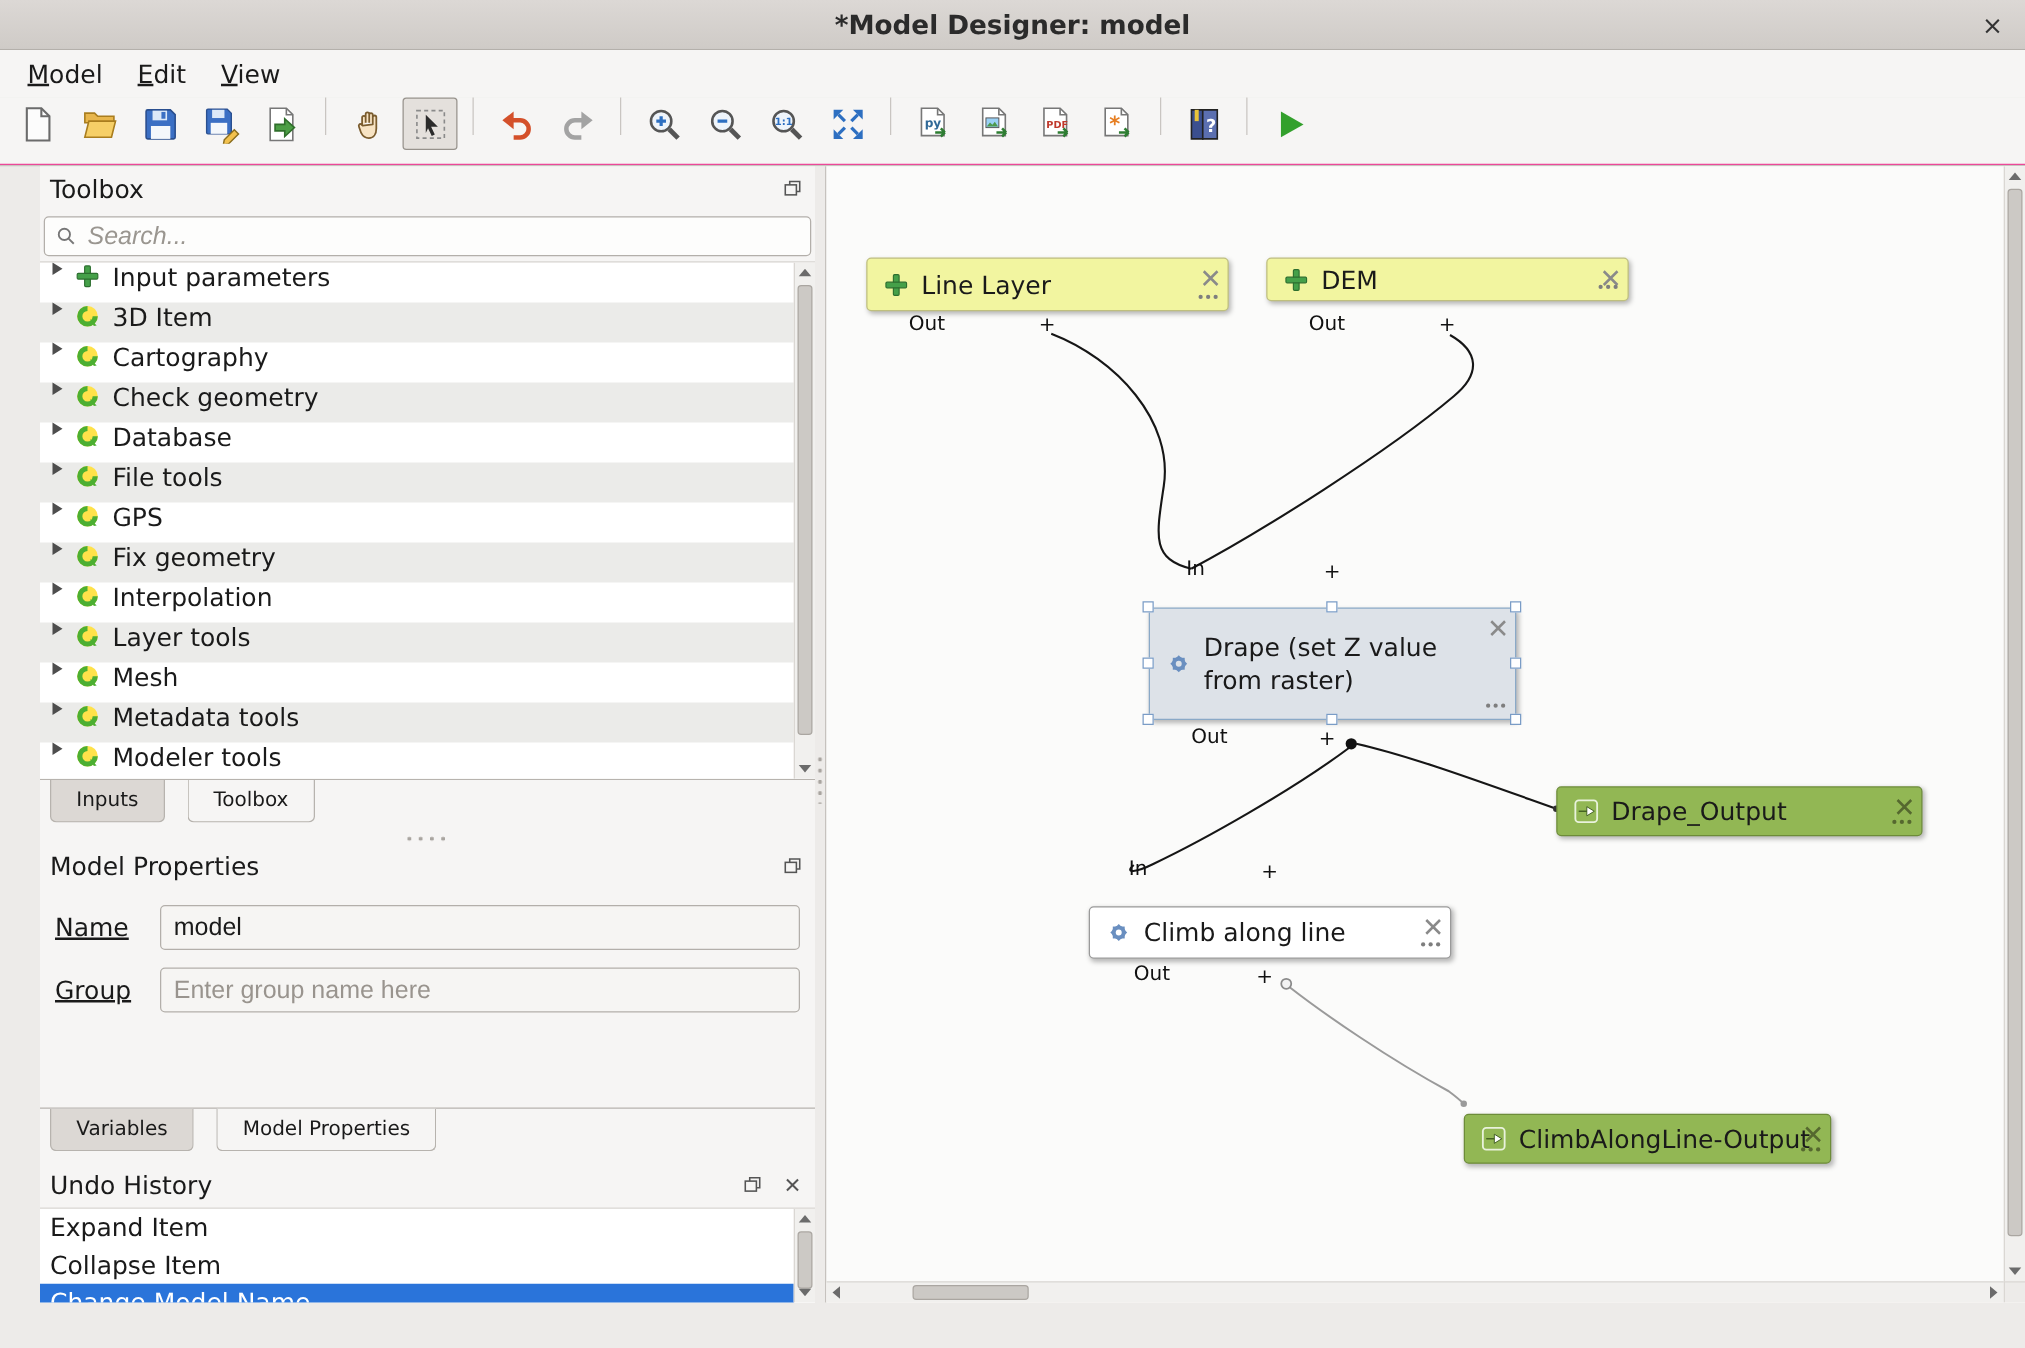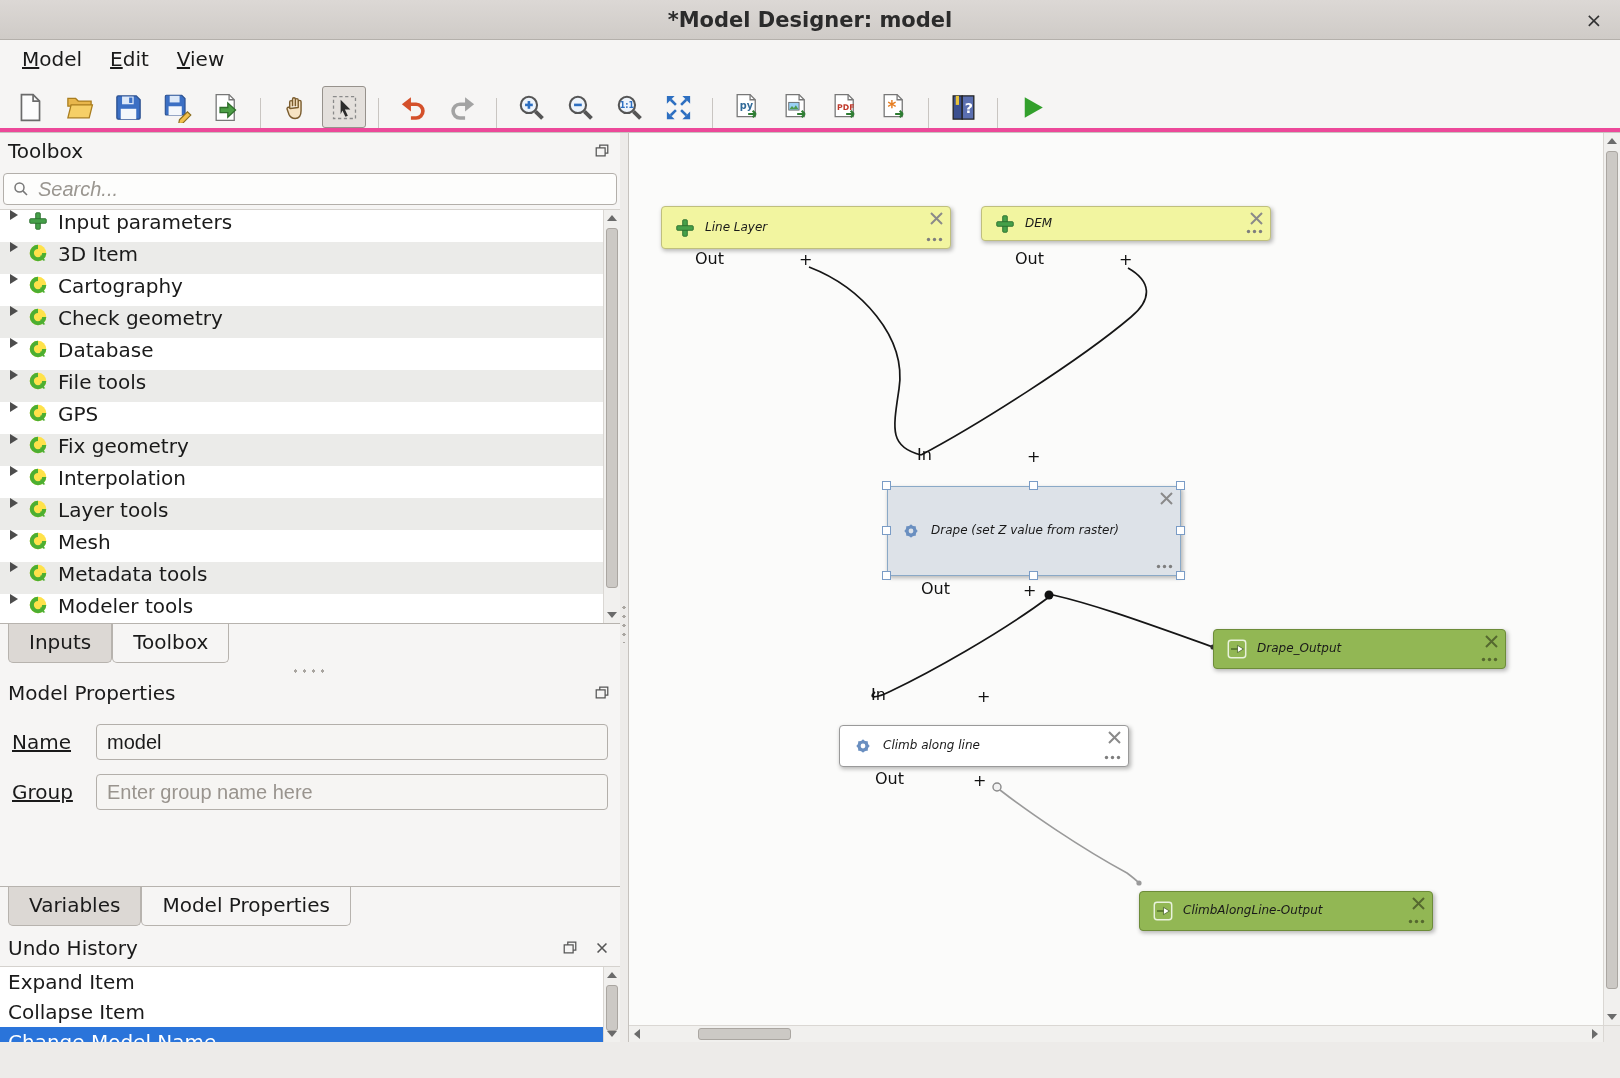--- a/index.html
+++ b/index.html
@@ -10,29 +10,29 @@
   .titlebar { height:40px; background:linear-gradient(#dcd8d5,#cfcbc7); border-bottom:1px solid #b4b0ab;
               display:flex; align-items:center; justify-content:center; position:relative; }
   .titlebar .title { font-weight:bold; font-size:21px; color:#2b2b2b; }
   .titlebar .close { position:absolute; right:14px; top:8px; width:24px; height:24px; font-size:20px;
                      display:flex; align-items:center; justify-content:center; color:#333; }
 
   .menubar { height:38px; background:#f6f5f4; display:flex; align-items:center; padding-left:8px; }
   .menu-item { display:block; font-size:20px; padding:5px 14px; }
   .menu-item::first-letter { text-decoration:underline; }
 
-  .toolbar { height:54px; background:#f6f5f4; border-bottom:4px solid #ec4899;
-             display:flex; align-items:flex-end; padding:0 8px; gap:5px; }
+  .toolbar { height:54px; background:#f6f5f4; border-bottom:1px solid #ec4899;
+             display:flex; align-items:flex-start; padding:0 8px; gap:5px; }
   .tbtn { width:44px; height:42px; display:flex; align-items:center; justify-content:center; border-radius:3px; }
   .tbtn svg { width:31px; height:31px; }
   .tbtn.active { border:1px solid #97928c; background:#e4e0dc; }
   .tsep { width:1px; height:30px; background:#c9c5c1; margin:0 7px; }
 
   
-  .main { display:flex; height:910px; border-top:1px solid #c8c4c0; }
+  .main { display:flex; height:910px; border-top:1px solid #c8c4c0;padding-left:32px; }
   .bottom-strip { height:36px; background:#edebe9; }
 
   
   .left-panel { width:620px; display:flex; flex-direction:column; background:#f6f5f4; }
   .vsplitter { width:8px; background:#edebe9; position:relative; }
   .vsplitter::before { content:""; position:absolute; left:2px; top:470px; width:4px; height:40px;
     background-image:radial-gradient(circle,#a9a5a0 1.5px,transparent 1.7px); background-size:4px 9px; }
 
   .dock-header { height:36px; display:flex; align-items:center; padding:0 8px; font-size:20px; }
   .dock-header .spacer { flex:1; }
@@ -57,22 +57,22 @@
   .sb-h { position:absolute; left:0; right:17px; bottom:0; height:17px; background:#f1f0ee; border-top:1px solid #dad7d3; }
   .sb-btn { position:absolute; display:flex; align-items:center; justify-content:center; width:16px; height:16px; }
   .arr-up    { width:0;height:0;border-left:5px solid transparent;border-right:5px solid transparent;border-bottom:6px solid #6b6b6b; }
   .arr-down  { width:0;height:0;border-left:5px solid transparent;border-right:5px solid transparent;border-top:6px solid #6b6b6b; }
   .arr-left  { width:0;height:0;border-top:5px solid transparent;border-bottom:5px solid transparent;border-right:6px solid #6b6b6b; }
   .arr-right { width:0;height:0;border-top:5px solid transparent;border-bottom:5px solid transparent;border-left:6px solid #6b6b6b; }
   .sb-thumb { position:absolute; left:2px; width:12px; background:#ccc9c5; border:1px solid #aaa6a1; border-radius:3px; }
   .sb-thumb-h { position:absolute; top:2px; height:12px; background:#ccc9c5; border:1px solid #aaa6a1; border-radius:3px; }
 
   .tabbar { display:flex; align-items:flex-start; height:44px; border-top:1px solid #b7b3ae; padding-left:8px; }
-  .tab { font-size:20px; padding:6px 20px 8px; background:#dcd8d4; border:1px solid #b7b3ae; border-top:none;
-         border-radius:0 0 5px 5px; margin-right:0; }
+  .tab { font-size:16px; padding:6px 20px 8px; background:#dcd8d4; border:1px solid #b7b3ae; border-top:none;
+         border-radius:0 0 5px 5px; margin-right:18px; }
   .tab.active { background:#f6f5f4; font-weight:normal; }
 
   .hsplitter { height:8px; display:flex; align-items:center; justify-content:center; }
   .hsplitter::before { content:""; width:38px; height:4px;
     background-image:radial-gradient(circle,#a9a5a0 1.5px,transparent 1.7px); background-size:9px 4px; }
 
   .form-row { display:flex; align-items:center; padding:0 12px; margin-top:12px; gap:16px; height:38px; }
   .form-row label { font-size:20px; width:68px;text-decoration:underline; }
   .form-input { flex:1; height:36px; border:1px solid #b3afaa; border-radius:4px; background:#f6f5f3;
                 font-size:20px; padding:0 10px; color:#1a1a1a; outline:none; }
@@ -83,21 +83,21 @@
   .undo-list { position:relative; flex:1; background:#fff; border-top:1px solid #d5d2ce; overflow:hidden; }
   .undo-rows { position:absolute; top:0; left:0; right:17px; bottom:0; }
   .undo-row { height:30px; line-height:30px; font-size:20px; padding-left:8px; background:#fff; }
   .undo-row.selected { background:#2a74da; color:#fff; }
 
   
   .canvas { position:relative; flex:1; background:#fbfbfa; border-left:1px solid #c6c2be; overflow:hidden; }
   .edges { position:absolute; left:0; top:0; pointer-events:none; }
 
   .node { position:absolute; display:flex; align-items:center; padding:0 12px; border-radius:4px;
-          font-size:12px; box-shadow:1.5px 2px 4px rgba(0,0,0,0.28); border:1px solid;font-style:italic; }
+          font-size:20px; box-shadow:1.5px 2px 4px rgba(0,0,0,0.28); border:1px solid; }
   .node .nicon { flex:0 0 auto; margin-right:9px; }
   .node .nicon svg { width:22px; height:22px; display:block; }
   .node .nlabel { line-height:1.3; }
   .node .xbtn { position:absolute; top:4px; right:6px; }
   .node .ndots { position:absolute; bottom:3px; right:7px; }
   .node-input { background:#f2f5a0; border-color:#bfbf7e; }
   .node-output { background:#92b754; border-color:#6d8c39; }
   .node-alg { background:#ffffff; border-color:#9a9a9a; }
   .node-alg-selected { background:#dde2e8; border-color:#8aa9c7; }
 

